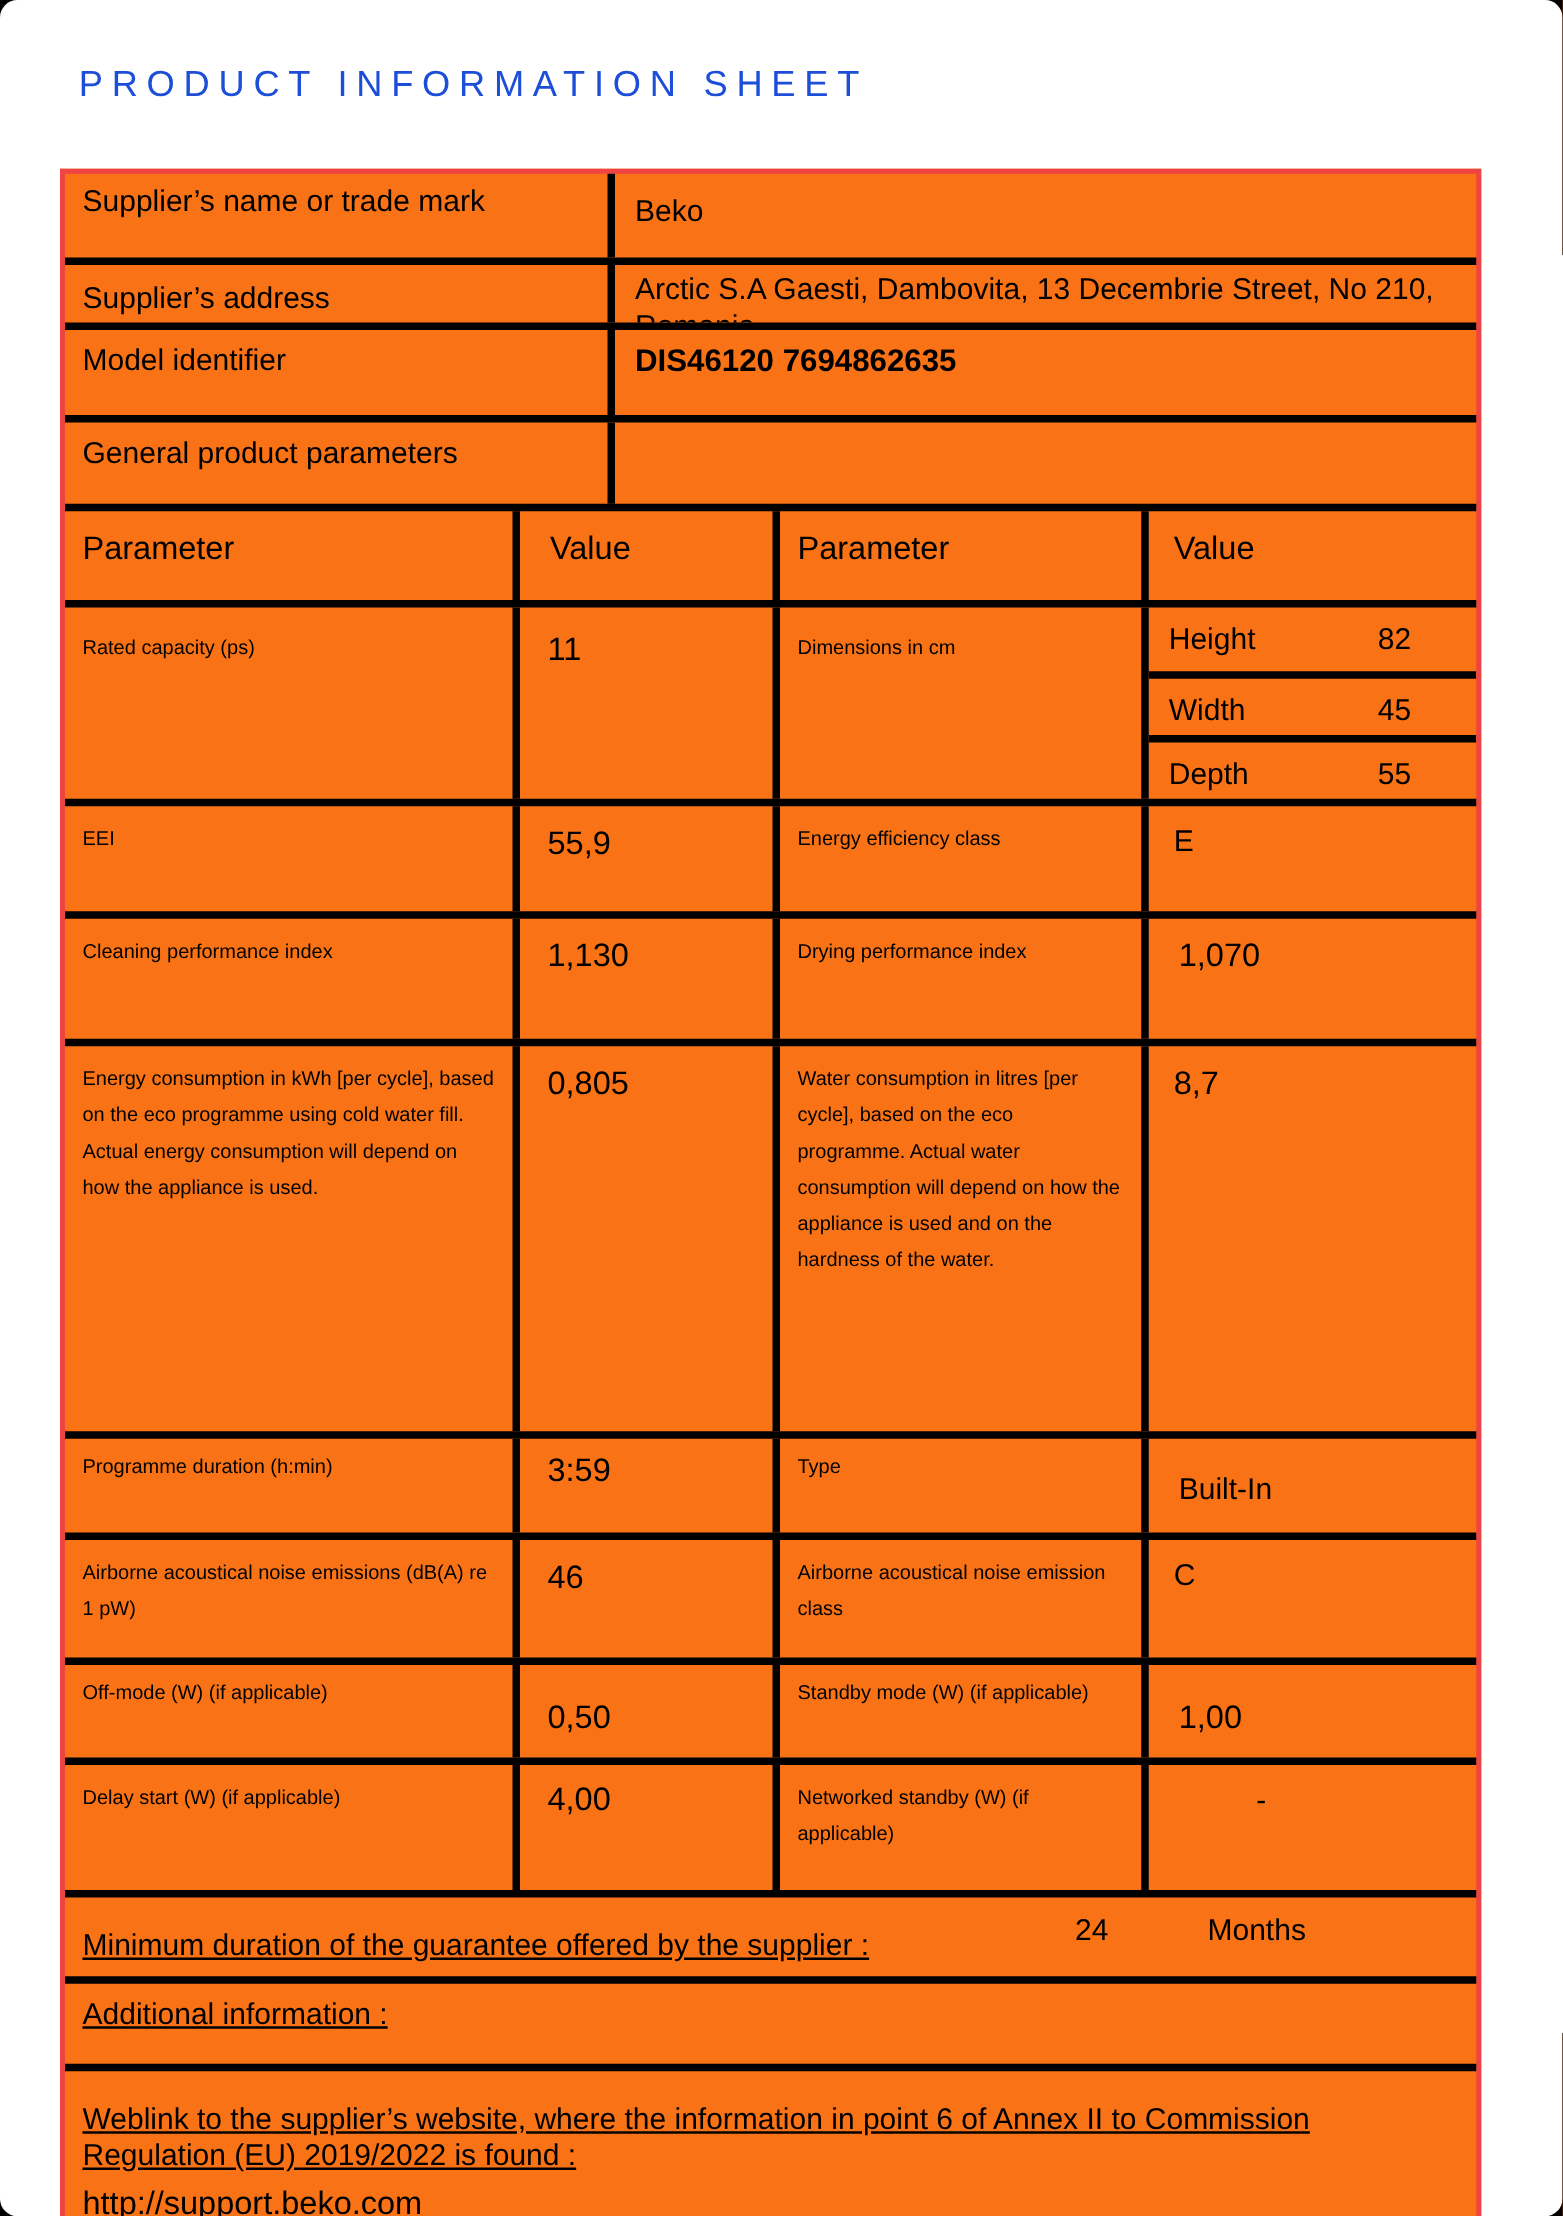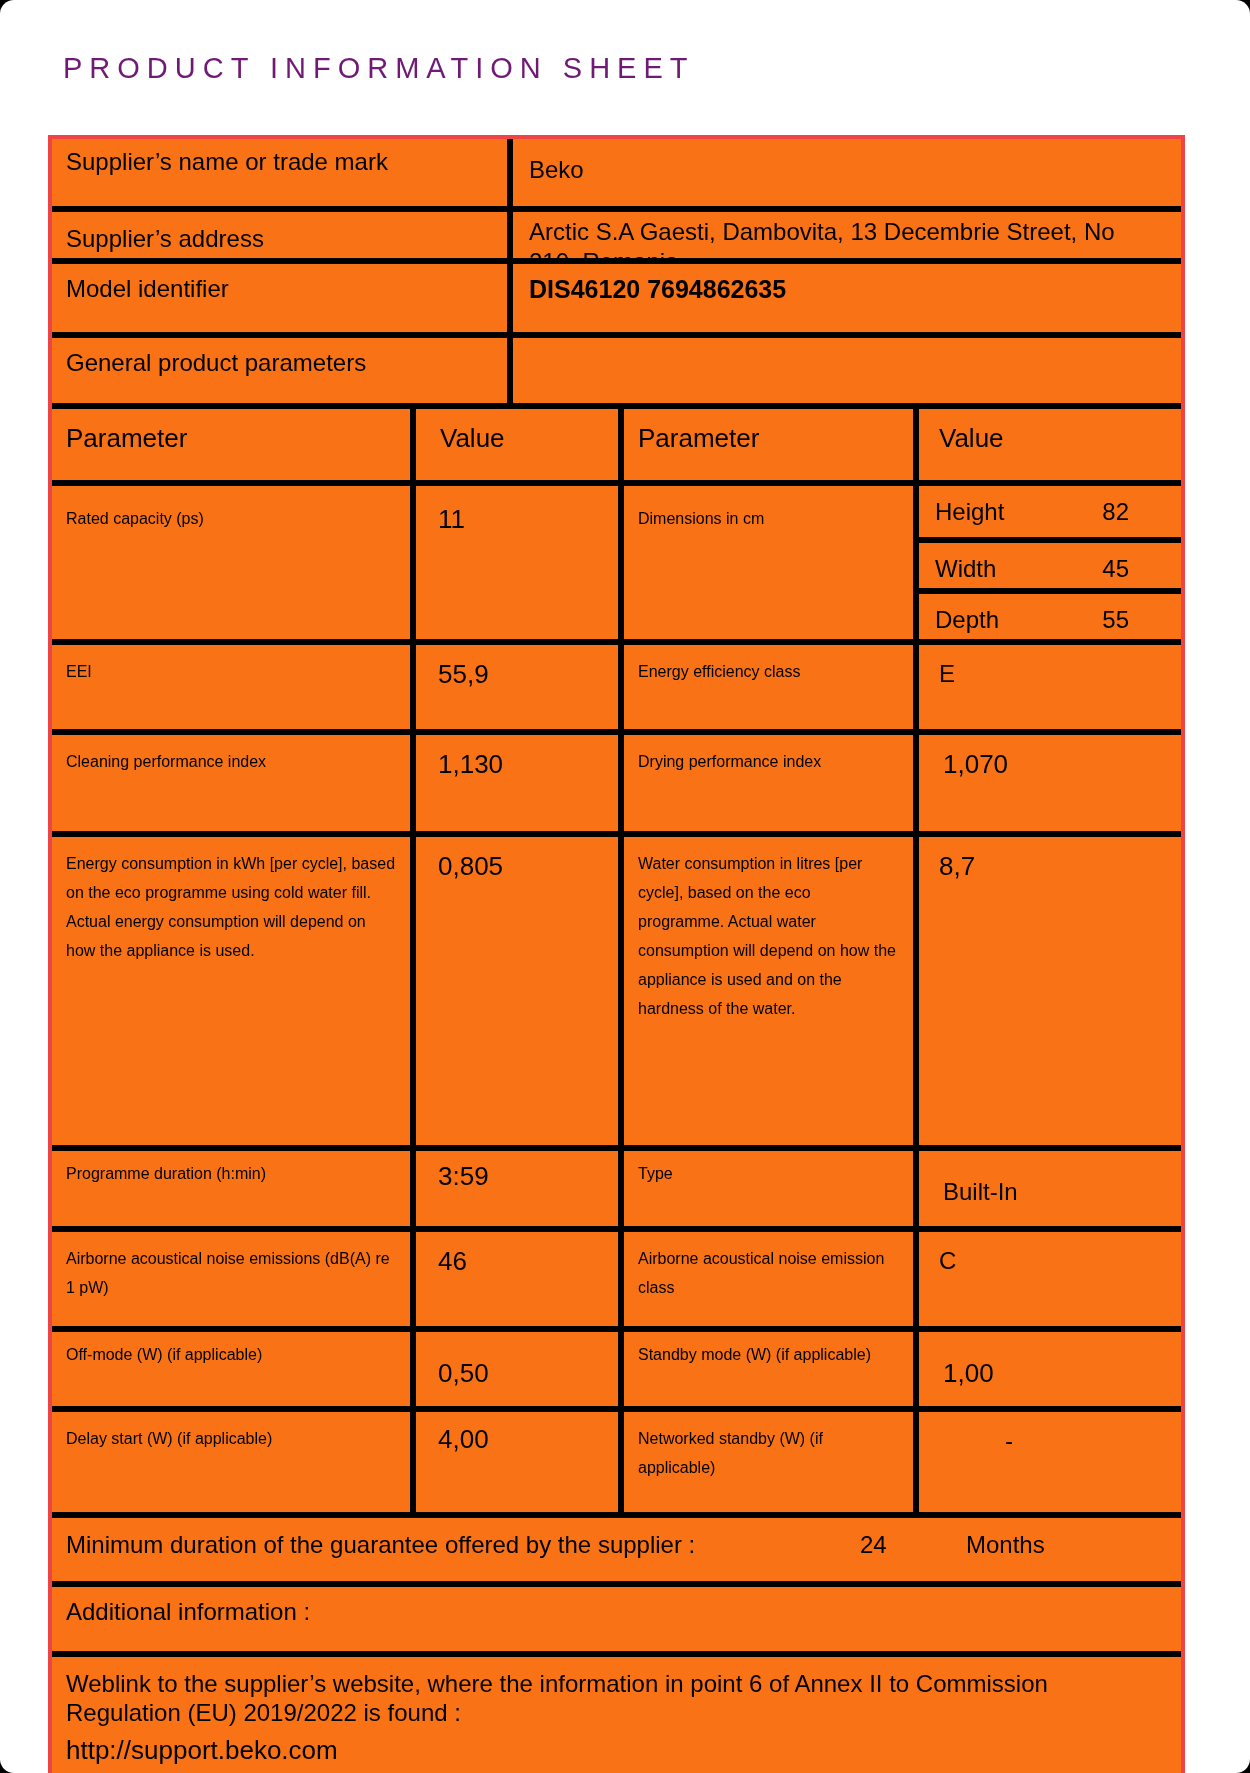--- a/index.html
+++ b/index.html
@@ -12,35 +12,35 @@
   }
   .page {
     position:absolute; inset:0;
     background:#fff;
     border-radius:14px;
     overflow:hidden;
   }
   .title {
     position:absolute; left:63px; top:52px;
     font-size:29px; font-weight:400; letter-spacing:7px;
-    color:#701a75; white-space:nowrap;
+    color:#1d4ed8; white-space:nowrap;
   }
   .sheet {
     position:absolute; left:48px; top:135px;
     width:1137px;
     border:4px solid #ef4444;
     background:#f97316;
   }
   .row { display:flex; width:100%; border-top:6px solid #000; }
   .row.first { border-top:none; }
   .cell { border-left:6px solid #000; overflow:hidden; }
   .cell.c1 { border-left:none; }
   
   .tlabel { width:434px; padding:10px 12px 0 14px; font-size:24px; line-height:29px; }
-  .tvalue { flex:1; padding:16px 14px 0 16px; font-size:24px; line-height:30px;margin-left:21px; }
+  .tvalue { flex:1; padding:16px 14px 0 16px; font-size:24px; line-height:30px; }
   
   .pc1 { width:358px; }
   .pc2 { width:208px; }
   .pc3 { width:295px; }
   .pc4 { flex:1; }
   .plabel { padding:12px 12px 0 14px; font-size:16px; line-height:29px; }
   .pvalue { padding:14px 10px 0 22px; font-size:26px; line-height:30px; }
   .hcell  { padding:14px 10px 0 14px; font-size:26px; line-height:30px; }
   .hcell.ind { padding-left:24px; }
   .bold { font-weight:bold; }
@@ -52,21 +52,21 @@
   .pl86 { padding-left:86px; }
   
   .dimtable { display:flex; flex-direction:column; height:100%; }
   .dimrow {
     display:flex; justify-content:space-between; align-items:flex-start;
     height:53px; border-top:6px solid #000;
     padding:12px 52px 0 16px; font-size:24px; line-height:28px;
   }
   .dimrow.first { border-top:none; }
   
-  .wide { display:block; position:relative; padding:12px 20px 0 14px; font-size:24px; line-height:29px; }
+  .wide { display:block; position:relative; padding:24px 20px 0 14px; font-size:24px; line-height:29px;text-decoration:underline; }
   .gnum { position:absolute; left:808px; top:12px; font-size:24px; }
   .gunit { position:absolute; left:914px; top:12px; font-size:24px; }
   .weburl { font-size:26px; margin-top:9px; }
 </style>
 </head>
 <body>
 
 <div class="page">
 
   <div class="title">PRODUCT INFORMATION SHEET</div>

